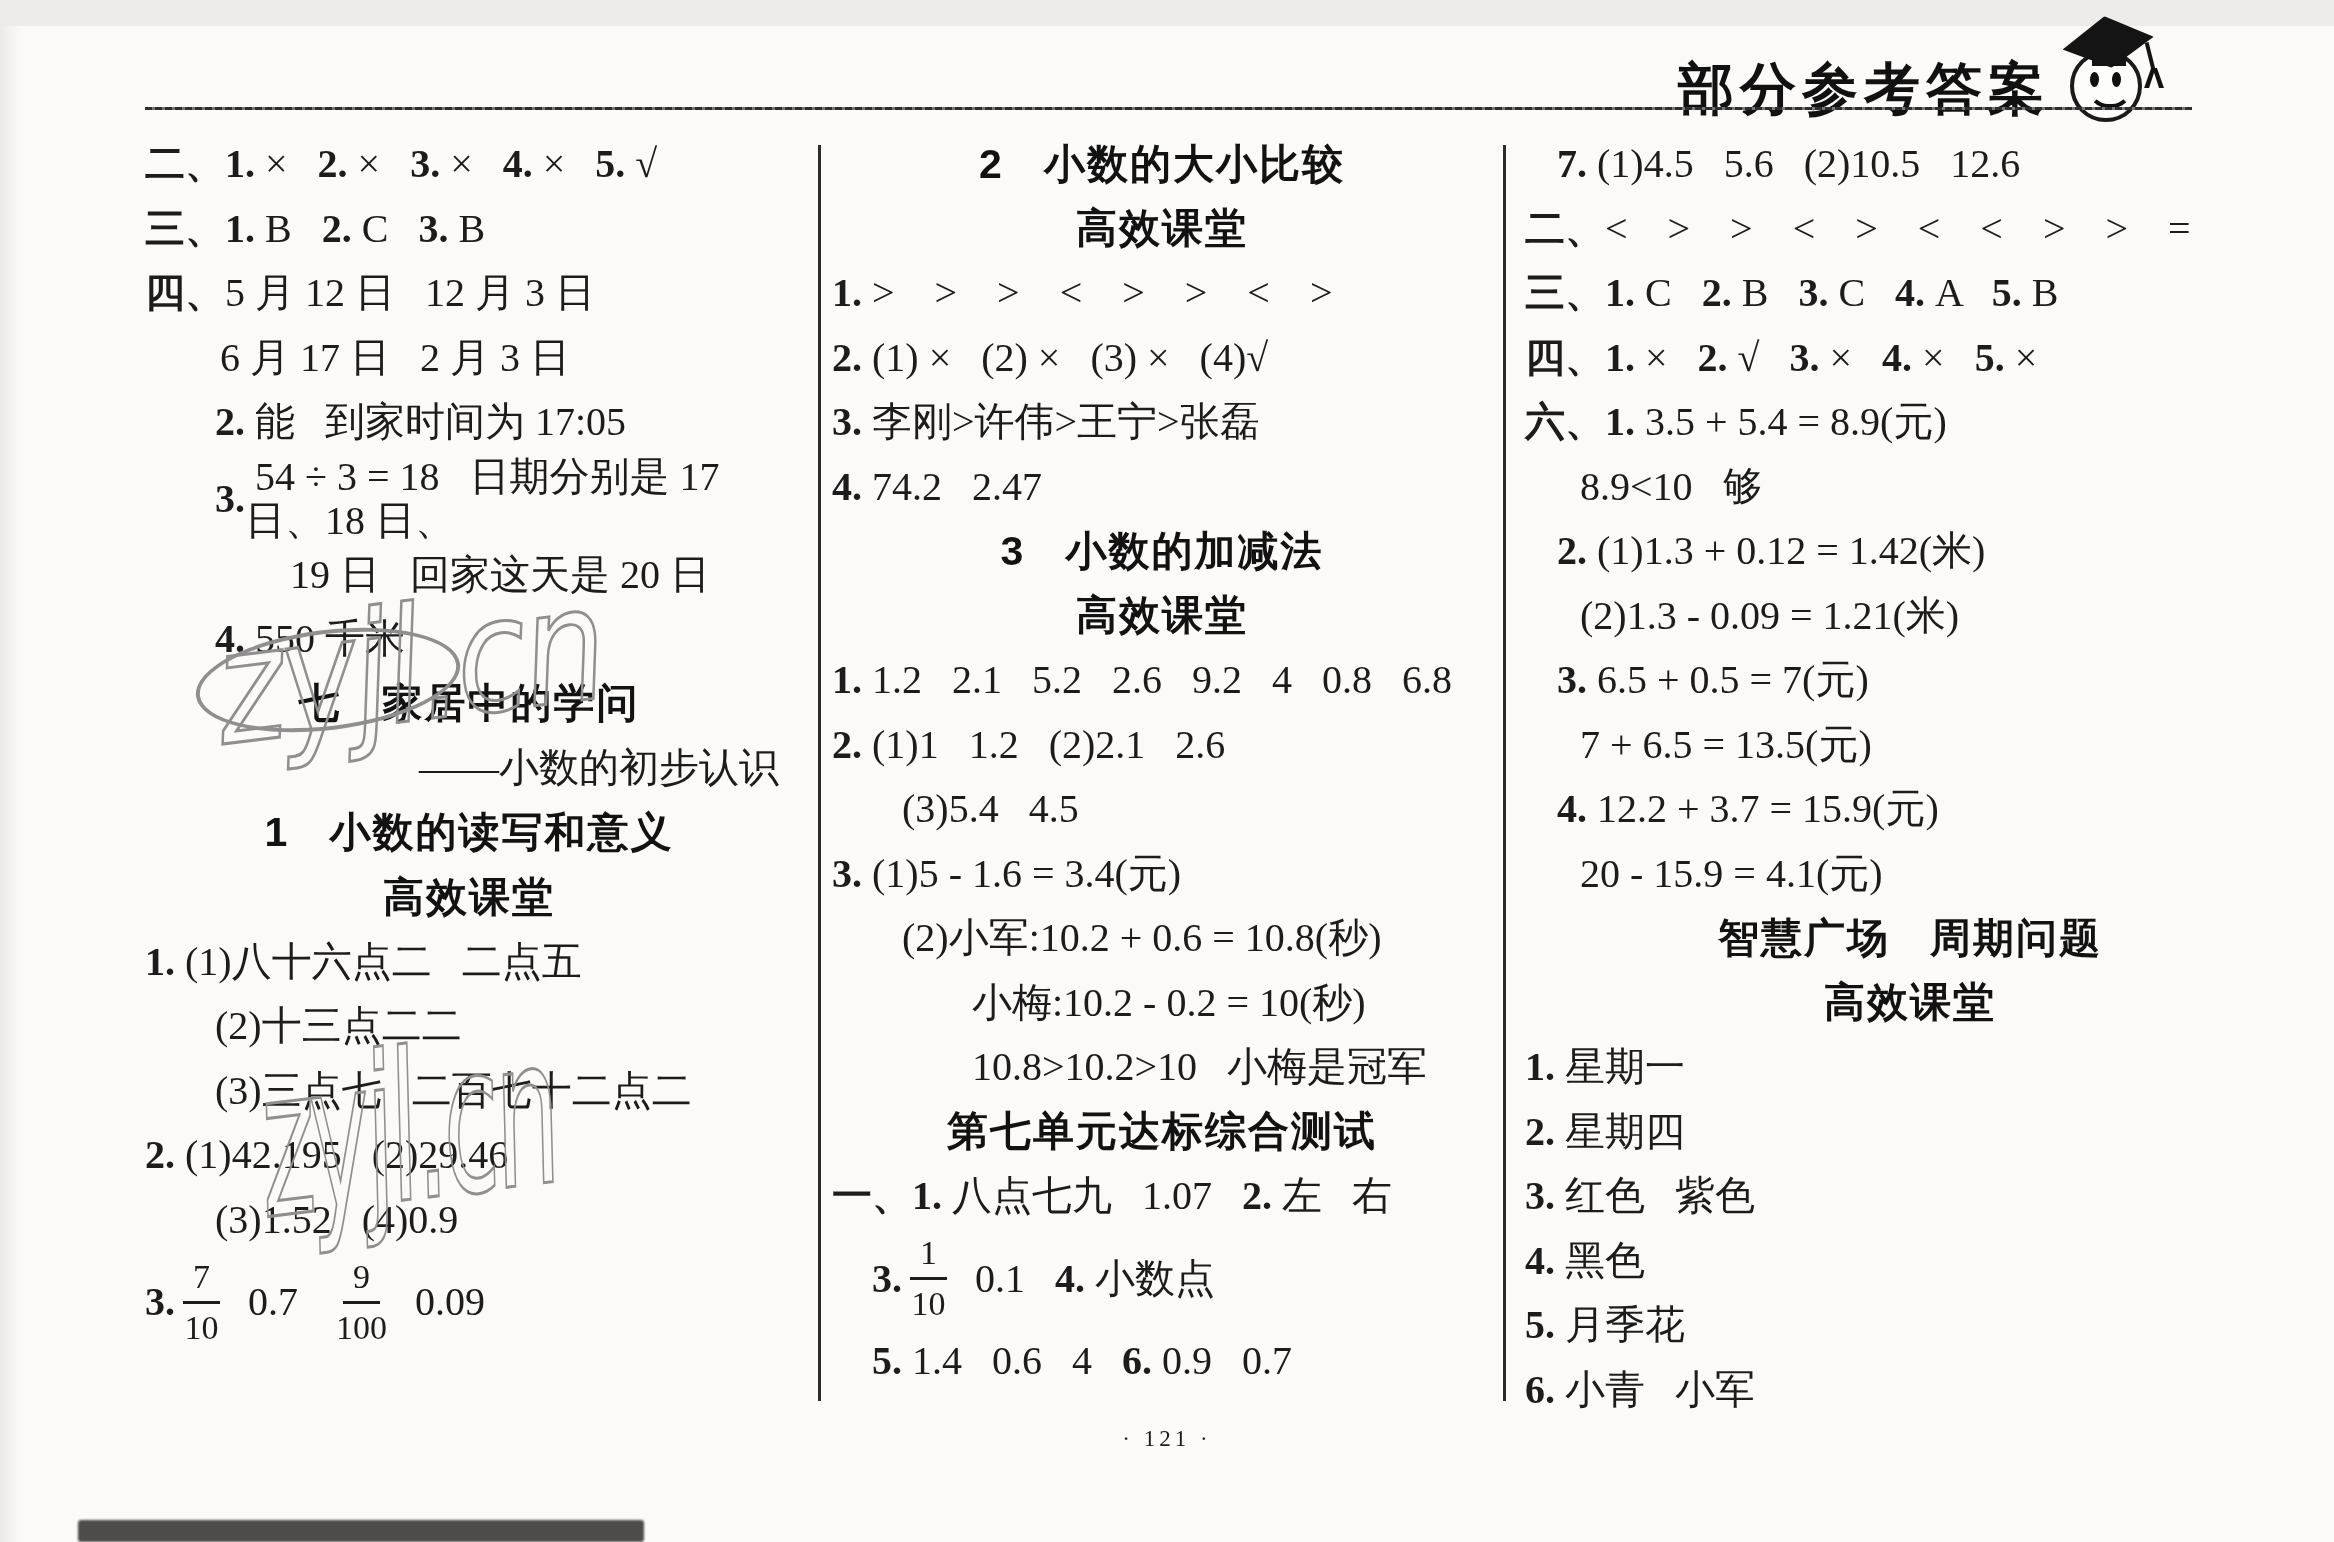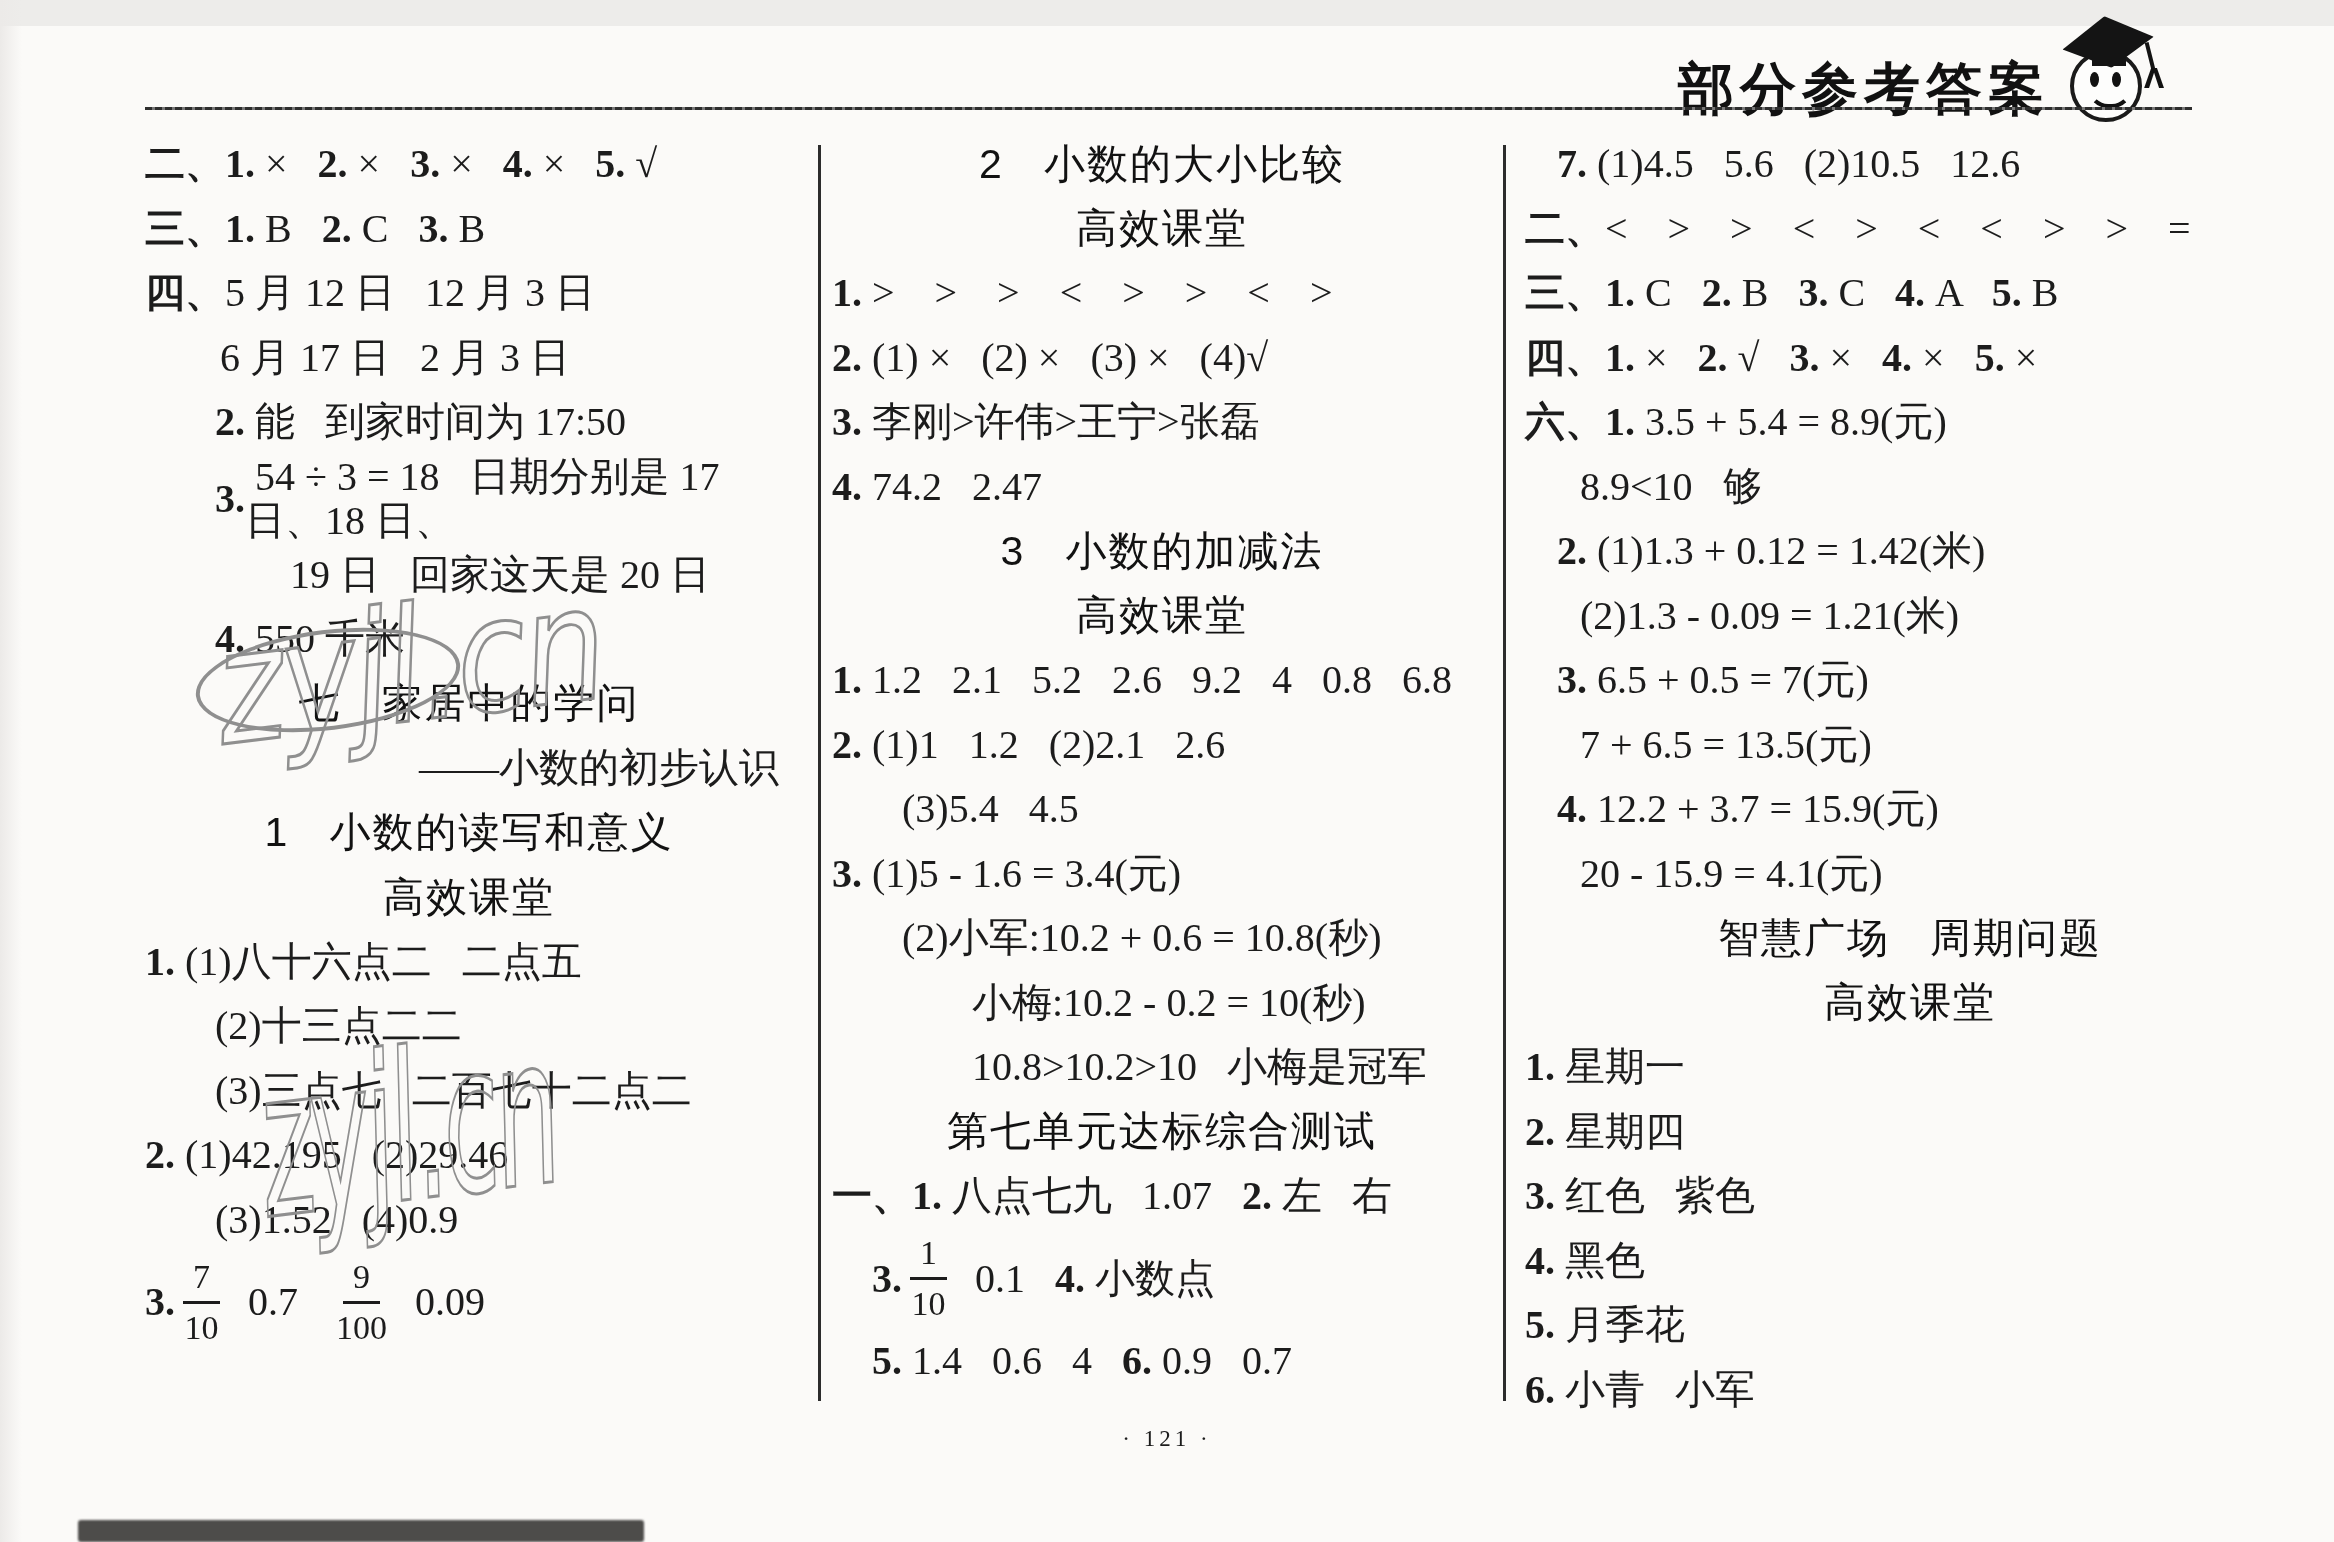--- a/index.html
+++ b/index.html
@@ -39,21 +39,21 @@
   .v-divider.d2{left:1503px;}
 
   
   .col{position:absolute;top:132px;font-size:40px;}
   .col.c1{left:145px;width:648px;}
   .col.c2{left:832px;width:660px;}
   .col.c3{left:1525px;width:770px;}
   .line{min-height:64.5px;display:flex;align-items:center;white-space:pre-wrap;line-height:1.1;}
   .line.tall{min-height:100px;}
   .line.center{justify-content:center;}
-  .line.heading{font-family:"Liberation Sans","DejaVu Sans",sans-serif;font-weight:normal;font-size:41px;letter-spacing:2px;color:#121212;}
+  .line.heading{font-family:"Liberation Sans","DejaVu Sans",sans-serif;font-weight:bold;font-size:41px;letter-spacing:2px;color:#121212;}
   .b{font-weight:bold;}
 
   
   .frac{display:inline-flex;flex-direction:column;align-items:center;line-height:1;font-size:34px;margin:0 8px;vertical-align:middle;}
   .frac .num{padding:0 10px 7px;border-bottom:3px solid #1c1c1c;}
   .frac .den{padding-top:7px;}
 
   
   .wm{position:absolute;font-family:"DejaVu Sans","Liberation Sans",sans-serif;font-style:italic;
     color:transparent;-webkit-text-stroke:3px #8f8f8f;pointer-events:none;}
@@ -88,21 +88,21 @@
 <div class="header-rule"></div>
 
 <div class="v-divider d1"></div>
 <div class="v-divider d2"></div>
 
 <div class="col c1">
     <div class="line"><span class="b">二、1.</span><span> ×   </span><span class="b">2.</span><span> ×   </span><span class="b">3.</span><span> ×   </span><span class="b">4.</span><span> ×   </span><span class="b">5.</span><span> √</span></div>
     <div class="line"><span class="b">三、1.</span><span> B   </span><span class="b">2.</span><span> C   </span><span class="b">3.</span><span> B</span></div>
     <div class="line"><span class="b">四、</span><span>5 月 12 日   12 月 3 日</span></div>
     <div class="line" style="padding-left: 75px;"><span>6 月 17 日   2 月 3 日</span></div>
-    <div class="line" style="padding-left: 70px;"><span class="b">2.</span><span> 能   到家时间为 17:50</span></div>
+    <div class="line" style="padding-left: 70px;"><span class="b">2.</span><span> 能   到家时间为 17:05</span></div>
     <div class="line" style="padding-left: 70px;"><span class="b">3.</span><span> 54 ÷ 3 = 18   日期分别是 17 日、18 日、</span></div>
     <div class="line" style="padding-left: 145px;"><span>19 日   回家这天是 20 日</span></div>
     <div class="line" style="padding-left: 70px;"><span class="b">4.</span><span> 550 千米</span></div>
     <div class="line center heading"><span>七   家居中的学问</span></div>
     <div class="line center" style="transform: translateX(130px);"><span>——小数的初步认识</span></div>
     <div class="line center heading"><span>1   小数的读写和意义</span></div>
     <div class="line center heading"><span>高效课堂</span></div>
     <div class="line"><span class="b">1.</span><span> (1)八十六点二   二点五</span></div>
     <div class="line" style="padding-left: 70px;"><span>(2)十三点二二</span></div>
     <div class="line" style="padding-left: 70px;"><span>(3)三点七   二百七十二点二</span></div>

